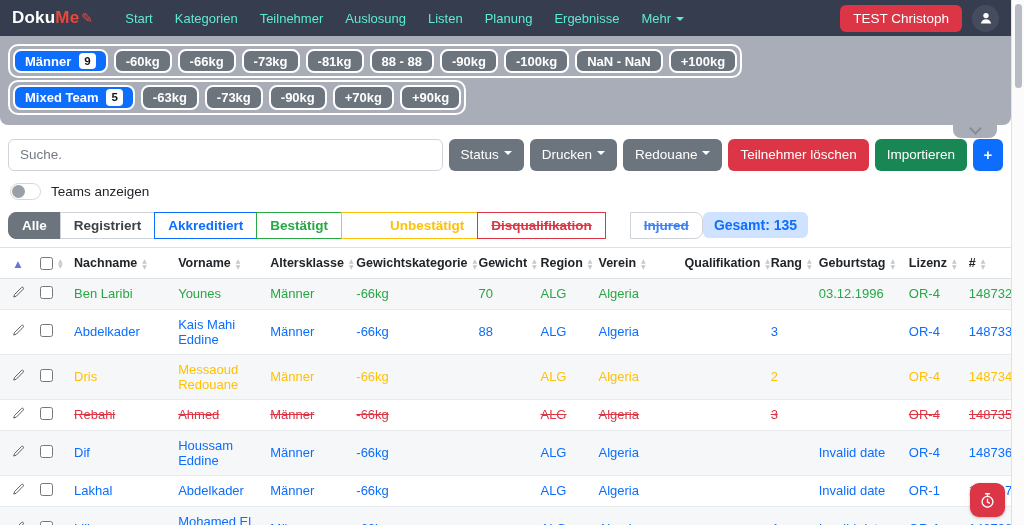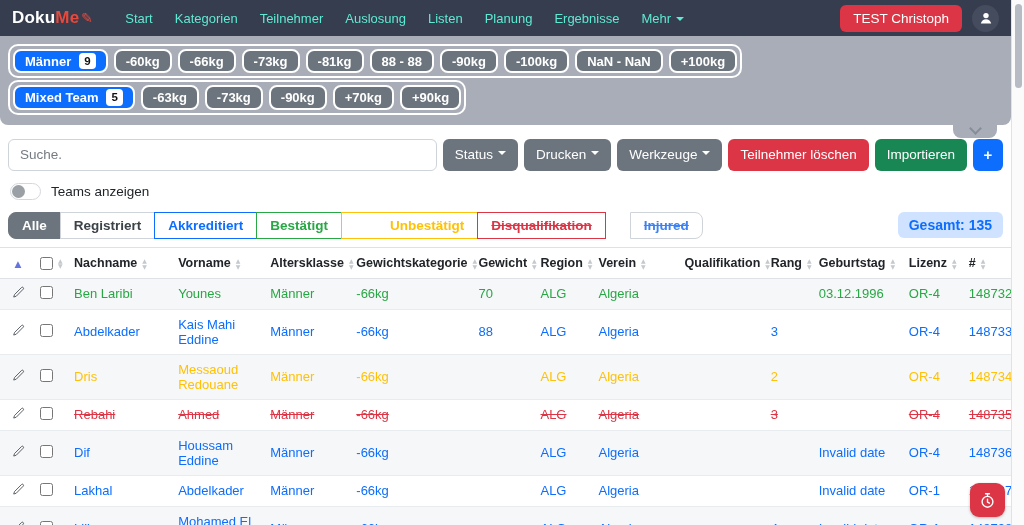--- a/index.html
+++ b/index.html
@@ -39,21 +39,21 @@
   .btn-red { background:#dc3545; }
   .btn-green { background:#198754; }
   .btn-blue { background:#0d6efd; width:30px; justify-content:center; padding:0; font-size:15px; font-weight:600; }
 
   
   .toggle-row { display:flex; align-items:center; gap:10px; margin:12px 10px 0; font-size:13.5px; color:#212529; }
   .switch { width:31px; height:17px; background:#fff; border:1px solid #d4d8dc; border-radius:9px; position:relative; cursor:pointer; }
   .switch .knob { position:absolute; left:1px; top:1px; width:13px; height:13px; border-radius:50%; background:#9aa0a6; }
 
   
-  .tabs-row { display:flex; align-items:center; justify-content:space-between; margin:12px 8px 8px; }
+  .tabs-row { display:flex; align-items:center; margin:12px 8px 8px; }
   .status-tabs { display:inline-flex; }
   .stab { padding:5px 13px; font-size:13.5px; font-weight:600; background:#fff; border:1px solid #ced4da; margin-left:-1px; color:#3c4248; cursor:pointer; position:relative; }
   .stab:first-child { border-radius:8px 0 0 8px; margin-left:0; }
   .stab:last-child { border-radius:0 8px 8px 0; }
   .stab.active { background:#6c757d; color:#fff; border-color:#6c757d; }
   .stab.blue   { color:#0d6efd; border-color:#0d6efd; z-index:1; }
   .stab.green  { color:#28a745; border-color:#28a745; z-index:1; }
   .stab.yellow { color:#ffc107; border-color:#ffc107; z-index:1;padding-left:48px; }
   .stab.red-strike    { color:#dc3545; border-color:#dc3545; text-decoration:line-through; z-index:1; }
   .stab.yellow-strike { color:#3b82f6; border-color:#ced4da; text-decoration:line-through;margin-left:24px; }
@@ -150,21 +150,21 @@
     <input class="search-input" type="text" placeholder="Suche." style="">
     <button class="btn btn-gray">
         <span>Status</span>
         <span class="caret-down"></span>
       </button>
     <button class="btn btn-gray">
         <span>Drucken</span>
         <span class="caret-down"></span>
       </button>
     <button class="btn btn-gray">
-        <span>Werkzeuge</span>
+        <span>Redouane</span>
         <span class="caret-down"></span>
       </button>
     <button class="btn btn-red">Teilnehmer löschen</button>
     <button class="btn btn-green">Importieren</button>
     <button class="btn btn-blue">+</button>
   </section>
 
   <div class="toggle-row">
     <span class="switch">
         <span class="knob"></span>

